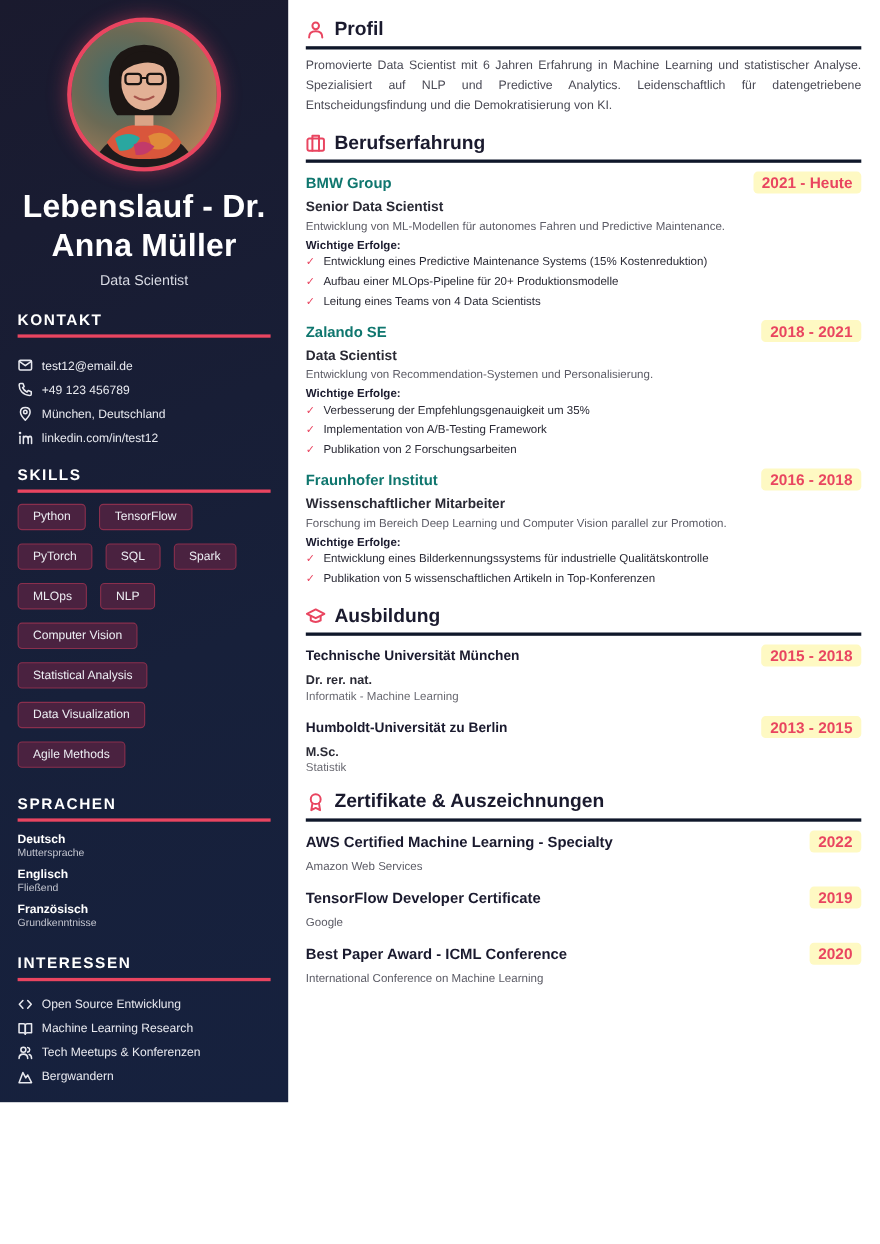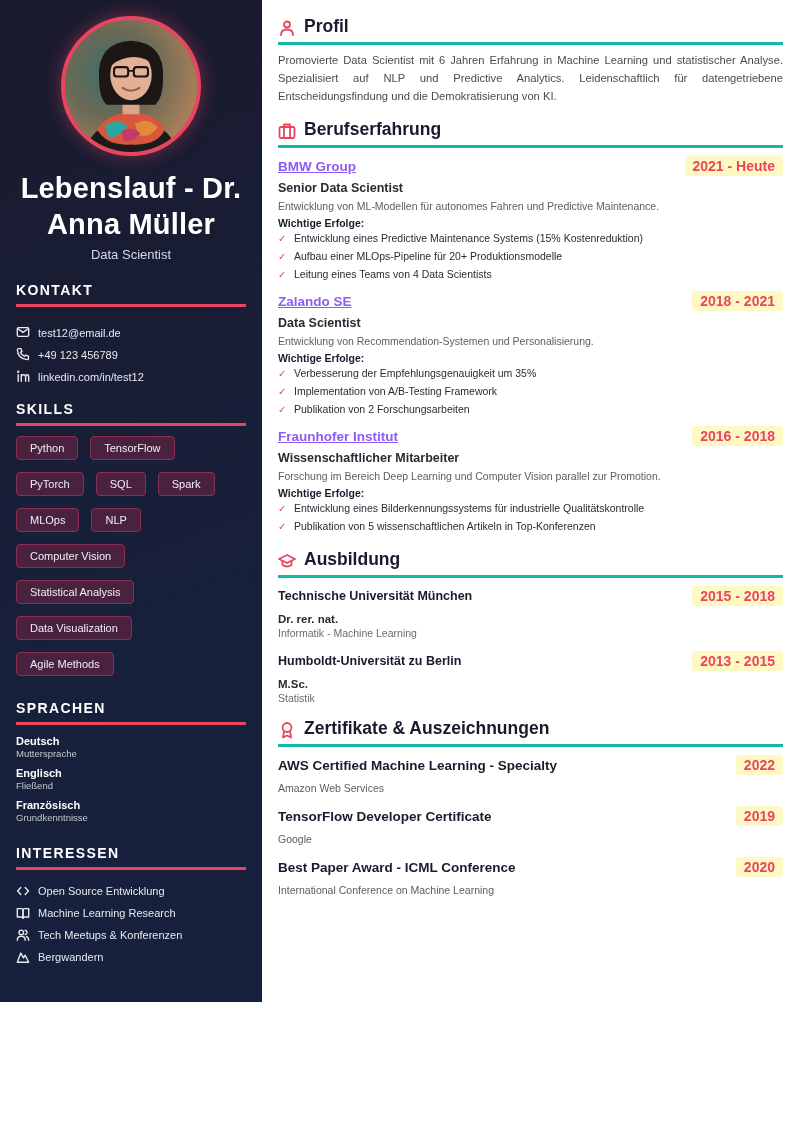--- a/index.html
+++ b/index.html
@@ -49,31 +49,31 @@
   .lang { margin-bottom: 8px; }
   .lang-name { font-size: 11px; font-weight: 700; color: #ffffff; }
   .lang-level { font-size: 9.5px; color: #c4c6d0; margin-top: 1px; }
 
   .int-item { display: flex; align-items: center; font-size: 11px; color: #e8e9ef; height: 22px; }
   .int-item .ic { width: 14px; height: 14px; margin-right: 8px; display: inline-flex; align-items: center; justify-content: center; }
   .int-item svg { width: 14px; height: 14px; stroke: #e8e9ef; fill: none; stroke-width: 1.6; stroke-linecap: round; stroke-linejoin: round; }
 
   
   .main { flex: 1; padding: 16px 17px 0 16px; }
-  .sec-head { display: flex; align-items: flex-end; padding-bottom: 5px; border-bottom: 3px solid #14b8a6; }
+  .sec-head { display: flex; align-items: center; padding-bottom: 5px; border-bottom: 3px solid #0f172a; }
   .sec-head .ic { width: 18px; height: 18px; margin-right: 8px; display: inline-flex; }
   .sec-head svg { width: 18px; height: 18px; stroke: #e94560; fill: none; stroke-width: 1.8; stroke-linecap: round; stroke-linejoin: round; }
   .sec-title { font-size: 17.5px; font-weight: 700; color: #1a1a2e; }
   .section { margin-bottom: 14px; }
 
   .profile-text { font-size: 11.2px; line-height: 18px; color: #4a4a55; text-align: justify; margin-top: 6px; }
 
   .job { margin-top: 8px; }
   .row { display: flex; justify-content: space-between; align-items: center; }
-  .company { font-size: 13.5px; font-weight: 700; color: #8b5cf6; text-decoration: underline; }
+  .company { font-size: 13.5px; font-weight: 700; color: #0f766e; }
   .badge {
     font-size: 14px; font-weight: 700; color: #e94560; background: #fef9c3;
     padding: 4px 8px; border-radius: 4px; line-height: 12px;
   }
   .position { font-size: 12.5px; font-weight: 700; color: #2a2a35; margin-top: 5px; }
   .job-desc { font-size: 10.5px; color: #5c5c66; margin-top: 5px; }
   .ach-title { font-size: 10.5px; font-weight: 700; color: #1a1a2e; margin-top: 5px; }
   .ach { display: flex; align-items: center; font-size: 10.5px; color: #2a2a35; height: 18px; }
   .ach .check { color: #e94560; font-size: 10px; width: 16px; }
 
@@ -141,20 +141,29 @@
         </span>
         <span>test12@email.de</span>
       </div>
       <div class="contact-item">
         <span class="ic">
           <svg viewBox="0 0 16 16">
               <path d="M3 1.8 L5.6 1.8 L6.8 5 L5.2 6.2 Q6.4 9 9.8 10.8 L11 9.2 L14.2 10.4 L14.2 13 Q14.2 14.4 12.6 14.4 Q7.4 14 4.4 10.8 Q1.6 7.8 1.6 3.4 Q1.6 1.8 3 1.8 Z"></path>
             </svg>
         </span>
         <span>+49 123 456789</span>
+      </div>
+      <div class="contact-item">
+        <span class="ic">
+          <svg viewBox="0 0 16 16">
+              <path d="M8 14.8 Q3 10 3 6.4 Q3 1.6 8 1.6 Q13 1.6 13 6.4 Q13 10 8 14.8 Z"></path>
+              <circle cx="8" cy="6.4" r="1.8"></circle>
+            </svg>
+        </span>
+        <span>München, Deutschland</span>
       </div>
       <div class="contact-item">
         <span class="ic">
           <svg viewBox="0 0 16 16">
               <line x1="2.5" y1="6.5" x2="2.5" y2="14"></line>
               <circle cx="2.5" cy="3" r="0.6"></circle>
               <path d="M6 14 L6 6.5 M6 9 Q6 6.5 8.5 6.5 Q11 6.5 11 9 L11 14"></path>
               <path d="M11 9 Q11 6.5 13 6.5 Q14.5 6.5 14.5 9 L14.5 14"></path>
             </svg>
         </span>

